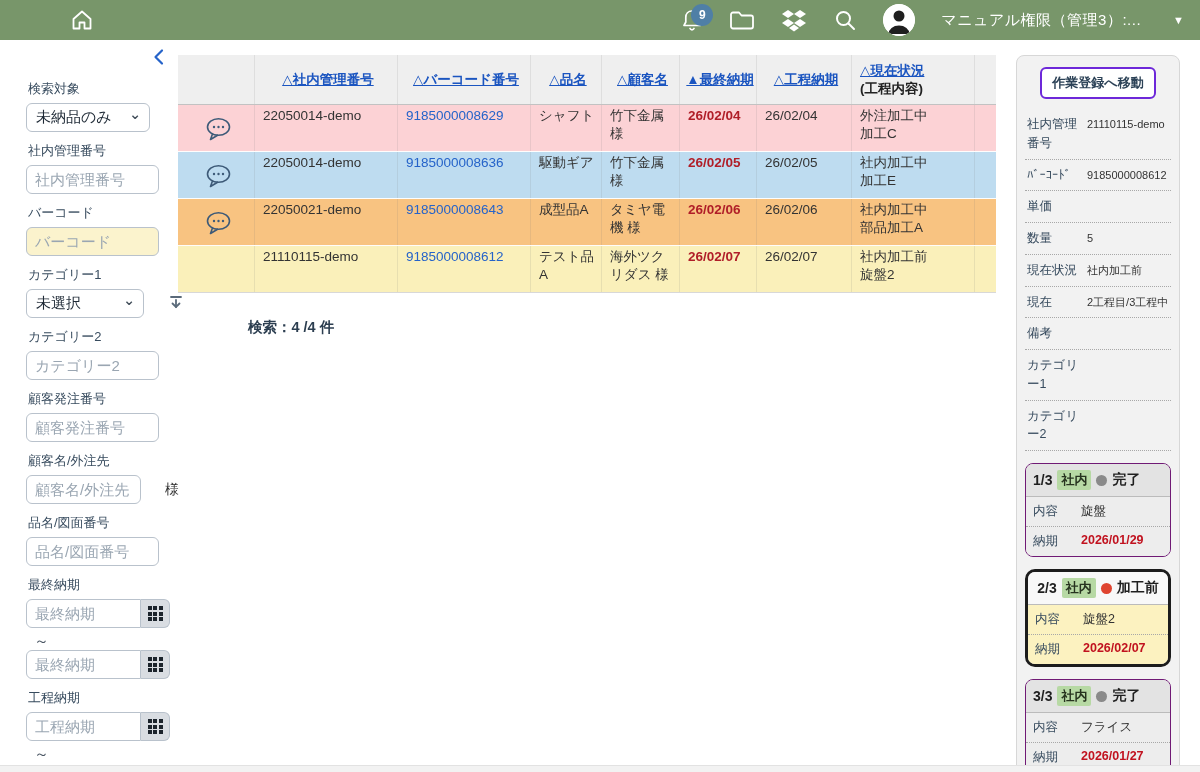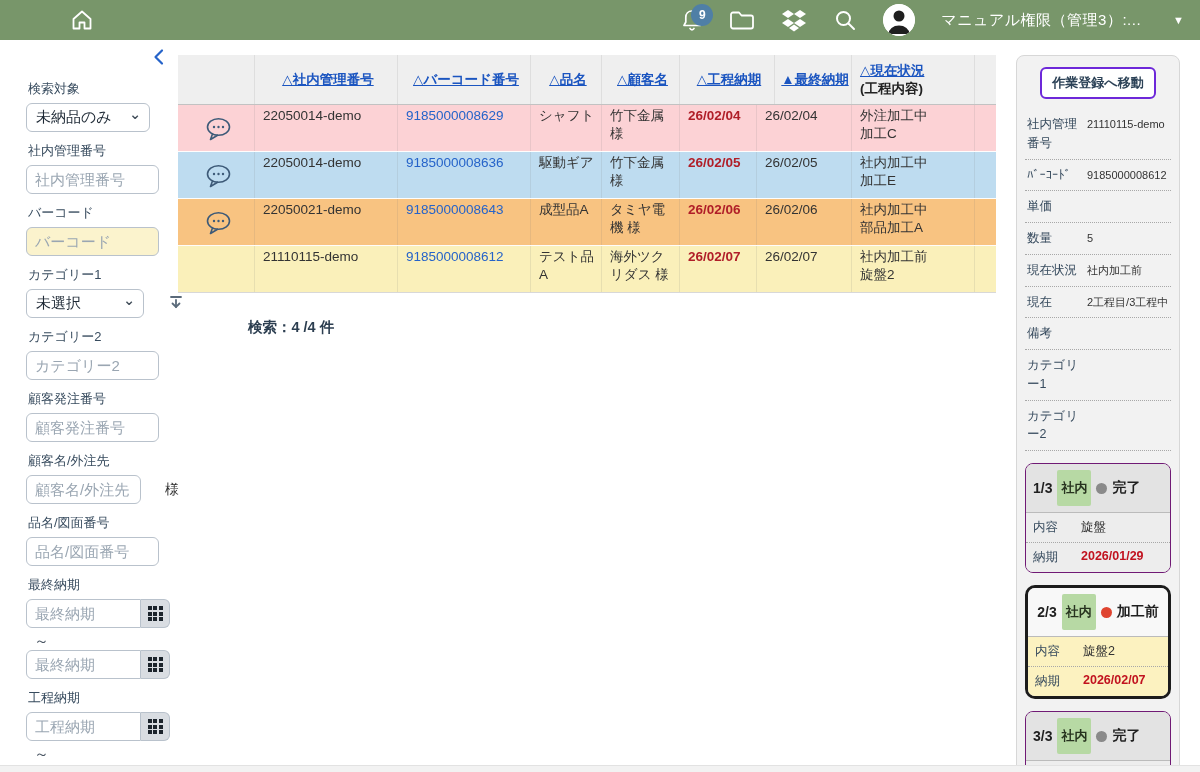--- a/index.html
+++ b/index.html
@@ -59,21 +59,21 @@
   
   .dpanel { position:absolute; left:1016px; top:55px; width:164px; background:#f2f2f2; border:1px solid #d7d7d7; border-radius:8px; padding:11px 8px 10px 8px; }
   .action-btn { display:block; margin:0 auto 10px auto; background:#fff; border:2px solid #6d28d9; border-radius:6px; padding:5px 10px; font-size:13px; font-weight:bold; color:#2c4257; cursor:pointer; font-family:inherit; }
   .dfield { display:flex; padding:6px 0 6px 2px; border-bottom:1px dotted #a8a8a8; }
   .dfield .lab { width:60px; flex:none; font-size:12.5px; color:#374b5e; line-height:1.5; }
   .dfield .val { flex:1; font-size:11px; color:#333; padding-top:2px; line-height:1.4; word-break:break-all; }
   .pcard { margin-top:12px; border:1px solid #701a75; border-radius:8px; overflow:hidden; background:#ededed; cursor:pointer; }
   .pcard.active { border:3px solid #1c1c1c; border-radius:10px; }
   .pcard-head { display:flex; align-items:center; gap:5px; padding:6px 7px; background:#e3e3e3; border-bottom:1px solid #bbb; font-size:14px; font-weight:bold; color:#1f1f1f; }
   .pcard.active .pcard-head { background:#f8f8f8;justify-content:center; }
-  .type-badge { background:#b7d9a4; color:#27331f; padding:9px 4px; border-radius:2px; font-size:13px; font-weight:bold; }
+  .type-badge { background:#b7d9a4; color:#27331f; padding:1px 4px; border-radius:2px; font-size:13px; font-weight:bold; }
   .dot { width:11px; height:11px; border-radius:50%; display:inline-block; flex:none; }
   .pcard-row { display:flex; padding:6px 7px; font-size:12.5px; }
   .pcard-row + .pcard-row { border-top:1px dotted #a8a8a8; }
   .pcard-row .lab { width:48px; flex:none; color:#374b5e; }
   .pcard-row .val { color:#333; }
   .pcard-row .val.red { color:#c1121f; font-weight:bold; }
 
   
   .hscroll { position:absolute; left:0; bottom:0; width:1200px; height:7px; background:#f2f2f2; border-top:1px solid #e2e2e2; }
 </style>
@@ -243,25 +243,25 @@
         </div>
       <div class="tcell c2">
           <span class="hlink">△バーコード番号</span>
         </div>
       <div class="tcell c3">
           <span class="hlink">△品名</span>
         </div>
       <div class="tcell c4">
           <span class="hlink">△顧客名</span>
         </div>
+      <div class="tcell c5">
+          <span class="hlink">▲最終納期</span>
+        </div>
       <div class="tcell c6">
           <span class="hlink">△工程納期</span>
-        </div>
-      <div class="tcell c5">
-          <span class="hlink">▲最終納期</span>
         </div>
       <div class="tcell c7">
           <span class="hlink">△現在状況</span>
           <span class="hsub">(工程内容)</span>
         </div>
       <div class="tcell c8"></div>
     </div>
 
     <div class="trow drow" style="background: rgb(252, 210, 213);">
       <div class="tcell c0 chat-cell">

